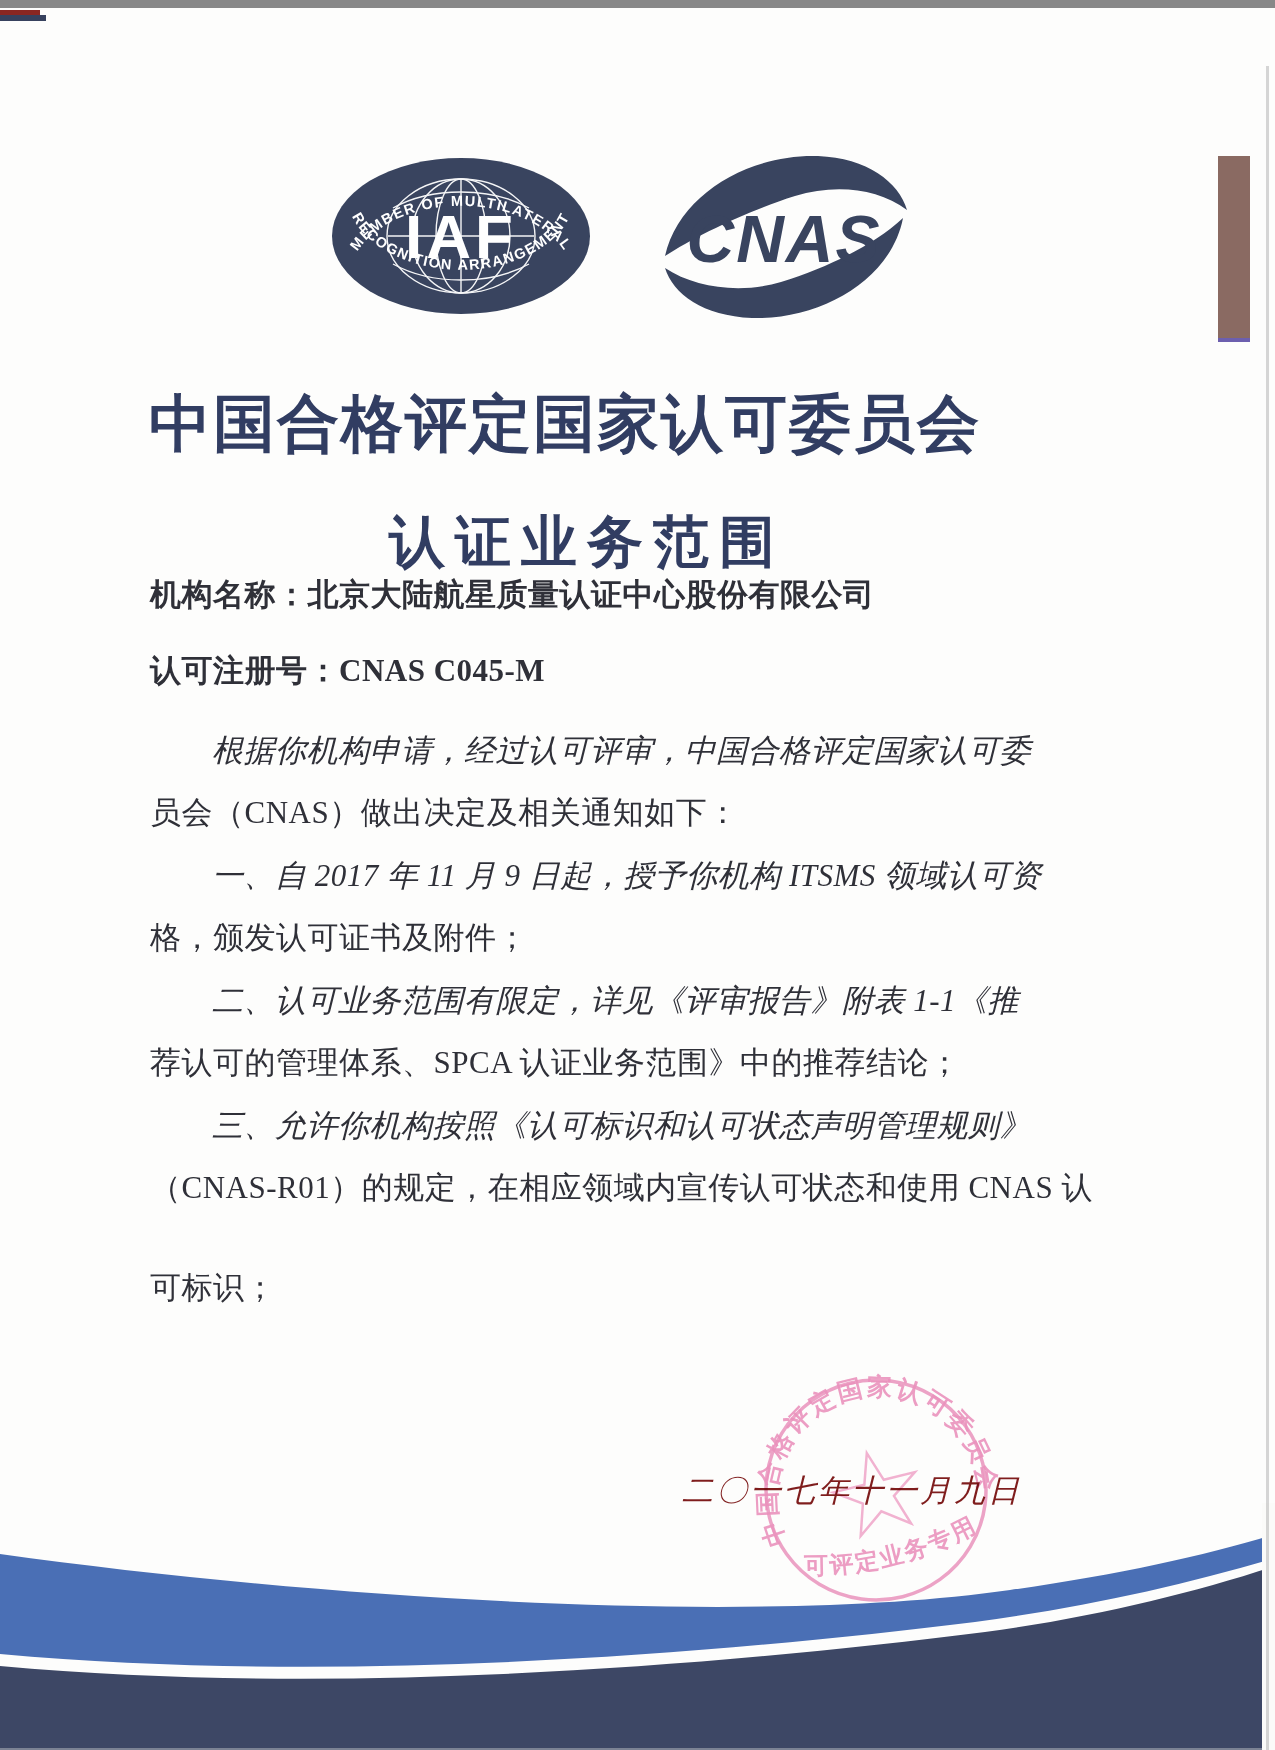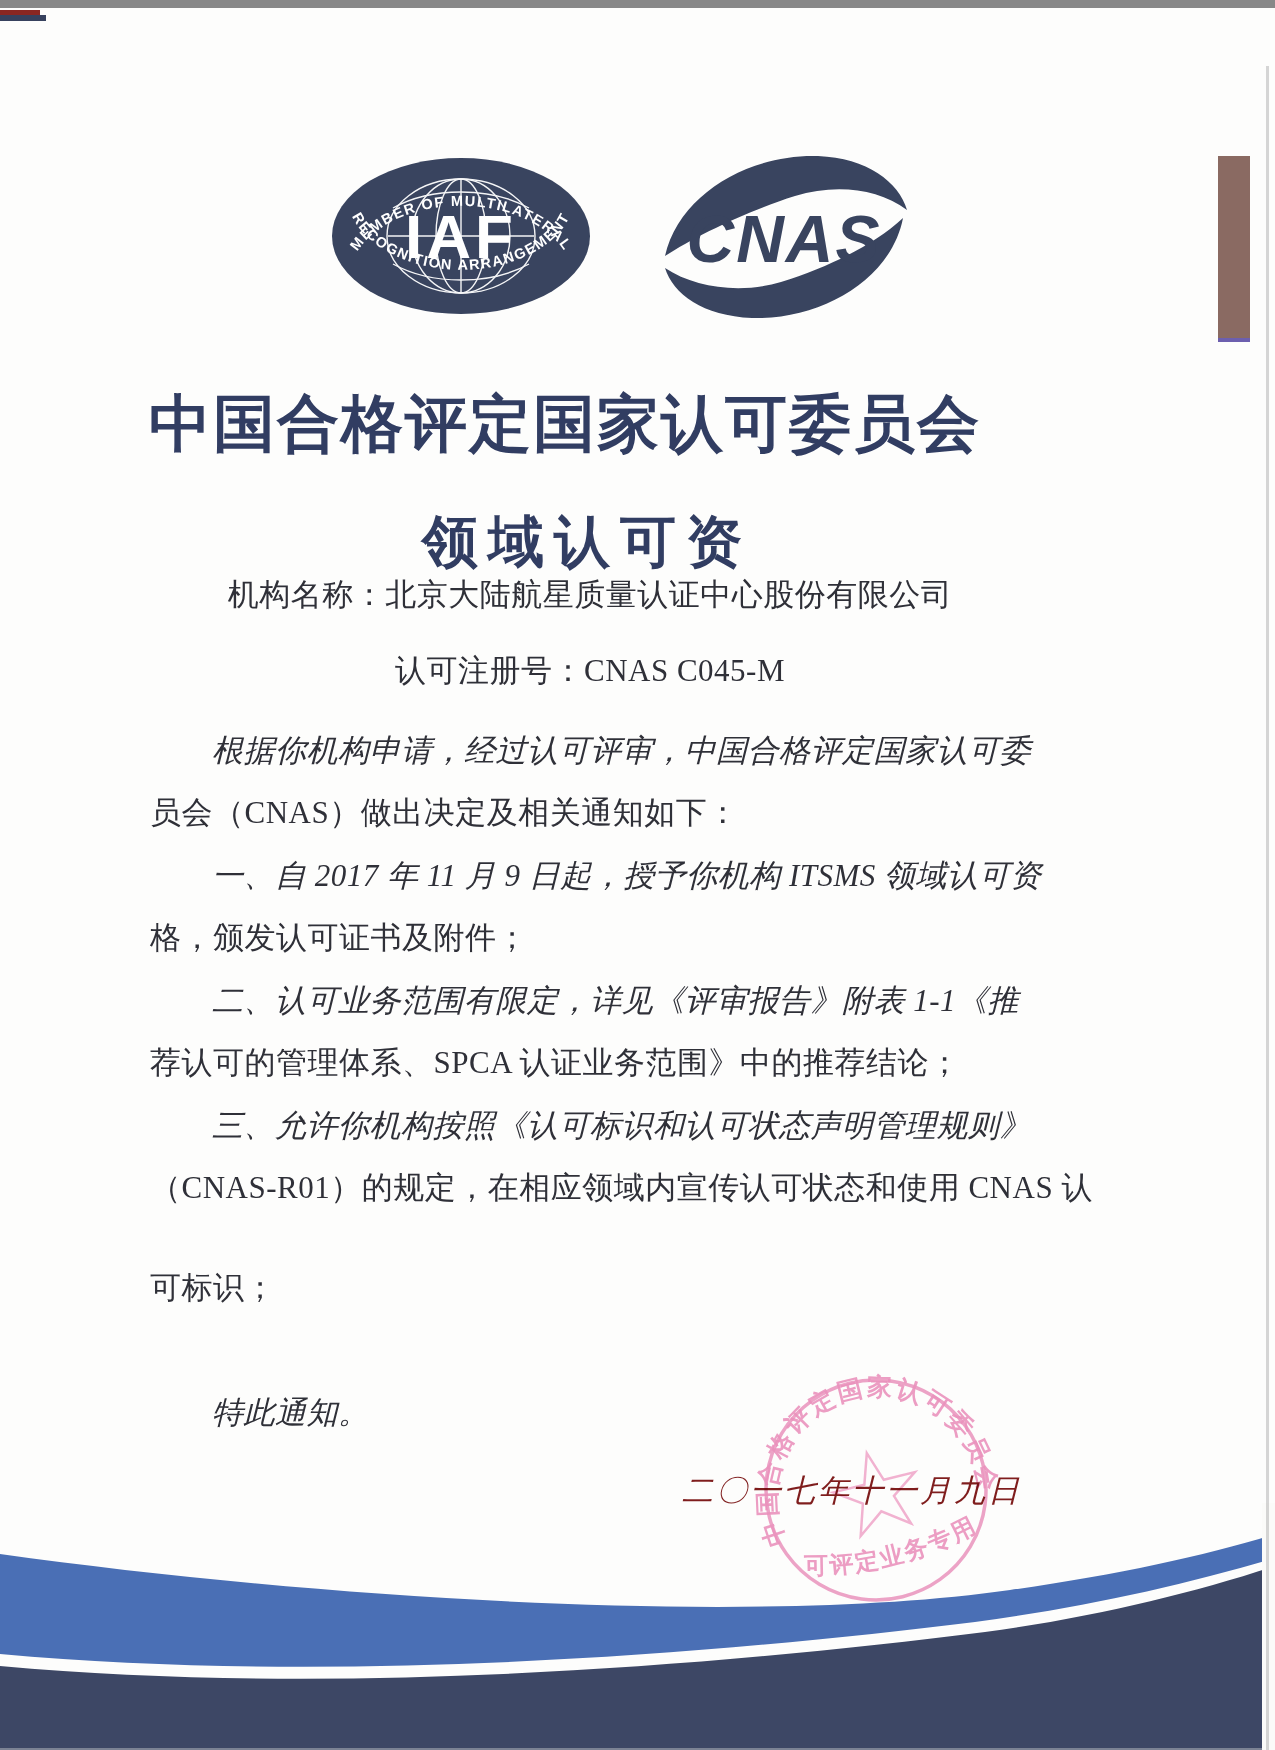--- a/index.html
+++ b/index.html
@@ -27,21 +27,21 @@
   .doc-title{position:absolute;left:90px;top:383px;width:950px;text-align:center;
              font-family:"Liberation Sans","DejaVu Sans",sans-serif;font-weight:800;
              font-size:62px;line-height:1.05;color:#313d62;letter-spacing:2px;white-space:nowrap;}
   .doc-subtitle{position:absolute;left:112px;top:497px;width:950px;text-align:center;
              font-family:"Liberation Sans","DejaVu Sans",sans-serif;font-weight:800;
              font-size:56px;color:#313d62;letter-spacing:10px;white-space:nowrap;}
 
   
   .bline{position:absolute;left:150px;width:880px;font-size:31px;line-height:1.1;
          letter-spacing:.5px;white-space:nowrap;color:#2f3038;}
-  .bline.b{font-weight:400;text-align:center;}
+  .bline.b{font-weight:700;}
   .bline.ind{padding-left:62px;font-style:italic;}
   .date-line{position:absolute;left:140px;top:1462px;width:882px;text-align:right;
              font-size:31px;letter-spacing:3px;color:#7f1d1d;white-space:nowrap;z-index:3;font-style:italic;}
 
   
   .stamp{position:absolute;left:742px;top:1348px;width:268px;height:268px;z-index:4;
          mix-blend-mode:multiply;opacity:.82;transform:rotate(-14deg);}
 
   
   .footer{position:absolute;left:0;top:1500px;width:1275px;height:250px;z-index:5;}
@@ -85,34 +85,33 @@
     <path d="M 12,110 C 26,48 96,8 165,10 C 214,12 246,36 254,64
              C 224,42 182,38 142,50 C 97,64 42,90 12,110 Z" fill="#39445f"></path>
     <path d="M 250,72 C 238,134 168,174 99,172 C 50,170 20,148 12,122
              C 42,142 88,148 128,136 C 173,122 220,100 250,72 Z" fill="#39445f"></path>
     <text x="131" y="116" text-anchor="middle" fill="#39445f" font-family="Liberation Sans, DejaVu Sans, sans-serif" font-weight="800" font-style="italic" font-size="66" letter-spacing="2">CNAS</text>
   </svg>
 
   <div class="brown-bar"></div>
 
   <div class="doc-title">中国合格评定国家认可委员会</div>
-  <div class="doc-subtitle">领域认可资</div>
+  <div class="doc-subtitle">认证业务范围</div>
 
   <div class="bline b" style="top:570px">机构名称：北京大陆航星质量认证中心股份有限公司</div>
   <div class="bline b" style="top:646px">认可注册号：CNAS C045-M</div>
   <div class="bline ind" style="top:726px">根据你机构申请，经过认可评审，中国合格评定国家认可委</div>
   <div class="bline" style="top:788px">员会（CNAS）做出决定及相关通知如下：</div>
   <div class="bline ind" style="top:851px">一、自 2017 年 11 月 9 日起，授予你机构 ITSMS 领域认可资</div>
   <div class="bline" style="top:913px">格，颁发认可证书及附件；</div>
   <div class="bline ind" style="top:976px">二、认可业务范围有限定，详见《评审报告》附表 1-1《推</div>
   <div class="bline" style="top:1038px">荐认可的管理体系、SPCA 认证业务范围》中的推荐结论；</div>
   <div class="bline ind" style="top:1101px">三、允许你机构按照《认可标识和认可状态声明管理规则》</div>
   <div class="bline" style="top:1163px">（CNAS-R01）的规定，在相应领域内宣传认可状态和使用 CNAS 认</div>
   <div class="bline" style="top:1263px">可标识；</div>
-  <div class="bline ind" style="top:1388px">特此通知。</div>
 
   <div class="date-line">二〇一七年十一月九日</div>
 
   <svg class="stamp" viewBox="0 0 268 268">
     <circle cx="134" cy="134" r="110" fill="none" stroke="#e87cb2" stroke-width="3.5" opacity=".85"></circle>
     <defs>
       <path id="sealRing" d="M 38,176 A 102,102 0 1 1 230,176"></path>
       <path id="sealBottom" d="M 44,198 Q 134,222 224,198"></path>
     </defs>
     <text font-size="25" fill="#e87cb2" opacity=".9" font-family="Liberation Serif, DejaVu Serif, serif" font-weight="700" letter-spacing="3">

